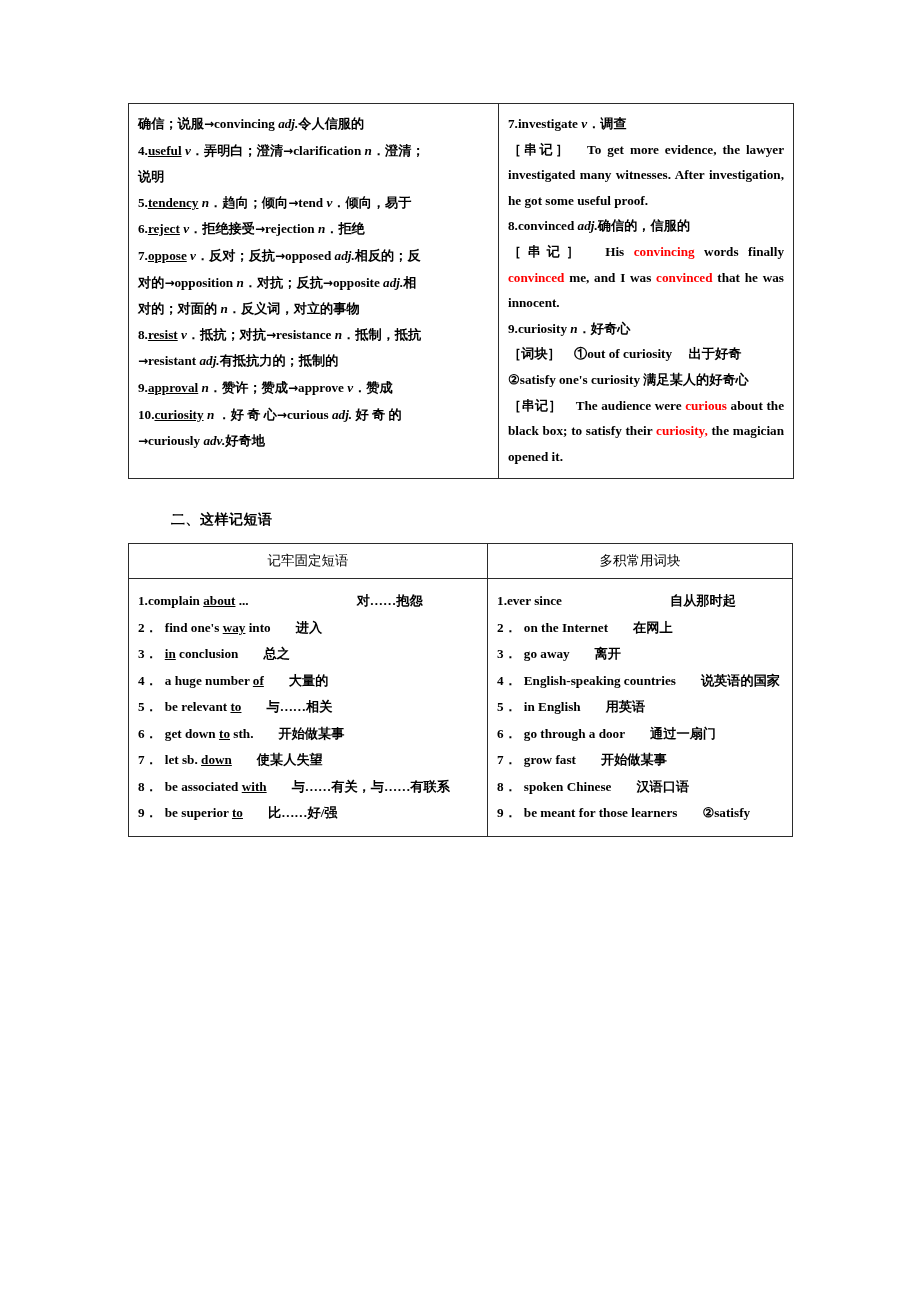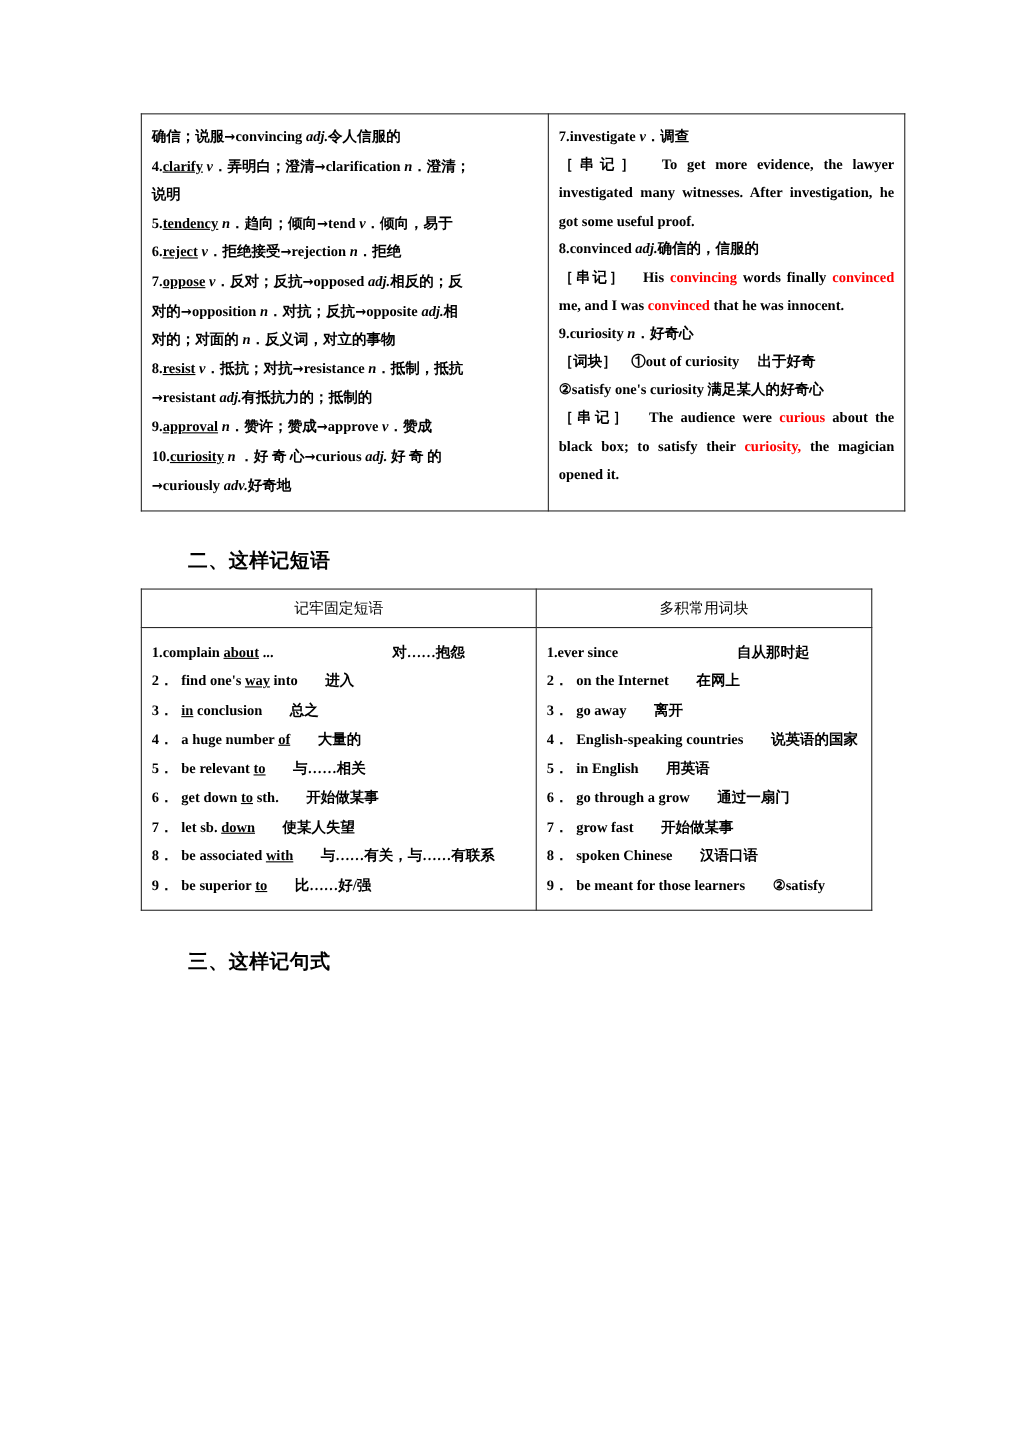--- a/index.html
+++ b/index.html
@@ -46,35 +46,35 @@
     font-weight: normal;
     font-size: 13.5px;
     padding: 7px 6px;
     line-height: 20px;
   }
 
   
   #table-words { margin-top: 0; }
   #table-words td { padding-top: 7px; }
   .col-words-left  { width: 370px; }
-  .col-words-right { width: 324px; }
+  .col-words-right { width: 295px; }
 
   .wline {
     margin: 0;
     padding: 0;
     text-indent: 0;
   }
   .wline.just { text-align: justify; text-align-last: left; }
   .wline.jfull { text-align: justify; }
 
   
   .section-heading {
     font-family: "DejaVu Sans", "Liberation Sans", sans-serif;
     font-weight: bold;
-    font-size: 18px;
+    font-size: 14px;
     letter-spacing: 0.5px;
     margin: 0;
     padding: 0 0 0 43px;
   }
 
   
   .col-ph-left  { width: 332px; margin-left: 40px; }
   .col-ph-right { width: 282px; }
   #table-phrases td { line-height: 26.5px; padding-top: 9px; }
   #table-phrases th { font-size: 13.5px; }
@@ -111,21 +111,21 @@
   <table class="doc-table" id="table-words">
     <tbody>
         <tr>
       <td class="col-words-left">
 
         <p class="wline">
           <span>确信；说服</span><span class="arrow">→</span><b>convincing</b> <i class="it">adj.</i>令人信服的
         </p>
 
         <p class="wline just">
-          <span>4.</span><u class="ul">clarify</u> <i class="it">v</i>．弄明白；澄清<span class="arrow">→</span>clarification <i class="it">n</i>．澄清；
+          <span>4.</span><u class="ul">useful</u> <i class="it">v</i>．弄明白；澄清<span class="arrow">→</span>clarification <i class="it">n</i>．澄清；
         </p>
         <p class="wline">说明</p>
 
         <p class="wline">
           <span>5.</span><u class="ul">tendency</u> <i class="it">n</i>．趋向；倾向<span class="arrow">→</span>tend <i class="it">v</i>．倾向，易于
         </p>
 
         <p class="wline">
           <span>6.</span><u class="ul">reject</u> <i class="it">v</i>．拒绝接受<span class="arrow">→</span>rejection <i class="it">n</i>．拒绝
         </p>
@@ -215,29 +215,28 @@
         <p class="pline"><span>7．</span><span class="pgap-s"></span>let sb. <u class="ul">down</u><span class="pgap-l"></span><span>使某人失望</span></p>
         <p class="pline"><span>8．</span><span class="pgap-s"></span>be associated <u class="ul">with</u><span class="pgap-l"></span><span>与……有关，与……有联系</span></p>
         <p class="pline"><span>9．</span><span class="pgap-s"></span>be superior <u class="ul">to</u><span class="pgap-l"></span><span>比……好/强</span></p>
       </td>
       <td class="col-ph-right">
         <p class="pline"><span>1.</span><span>ever since</span><span class="pgap-xl"></span><span>自从那时起</span></p>
         <p class="pline"><span>2．</span><span class="pgap-s"></span><span>on the Internet</span><span class="pgap-l"></span><span>在网上</span></p>
         <p class="pline"><span>3．</span><span class="pgap-s"></span><span>go away</span><span class="pgap-l"></span><span>离开</span></p>
         <p class="pline"><span>4．</span><span class="pgap-s"></span><span>English-speaking countries</span><span class="pgap-l"></span><span>说英语的国家</span></p>
         <p class="pline"><span>5．</span><span class="pgap-s"></span><span>in English</span><span class="pgap-l"></span><span>用英语</span></p>
-        <p class="pline"><span>6．</span><span class="pgap-s"></span><span>go through a grow</span><span class="pgap-l"></span><span>通过一扇门</span></p>
+        <p class="pline"><span>6．</span><span class="pgap-s"></span><span>go through a door</span><span class="pgap-l"></span><span>通过一扇门</span></p>
         <p class="pline"><span>7．</span><span class="pgap-s"></span><span>grow fast</span><span class="pgap-l"></span><span>开始做某事</span></p>
         <p class="pline"><span>8．</span><span class="pgap-s"></span><span>spoken Chinese</span><span class="pgap-l"></span><span>汉语口语</span></p>
         <p class="pline"><span>9．</span><span class="pgap-s"></span><span>be meant for those learners</span><span class="pgap-l"></span><span>②satisfy</span></p>
       </td>
     </tr>
   </tbody>
     </table>
 
   <div class="gap-c"></div>
 
-  <p class="section-heading">三、这样记句式</p>
 
   <div class="gap-d"></div>
 
 
 </div>
 
 </body></html>

